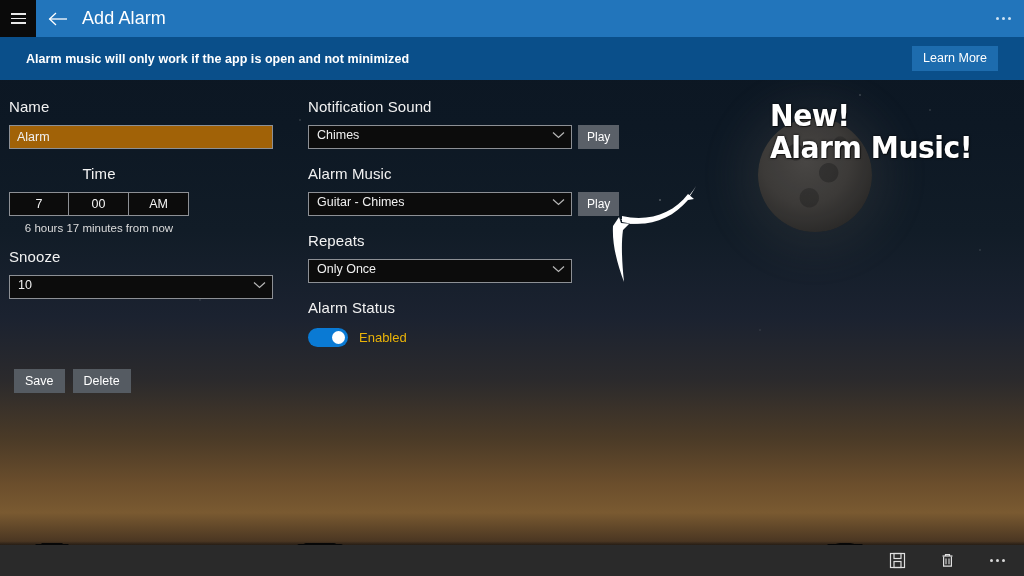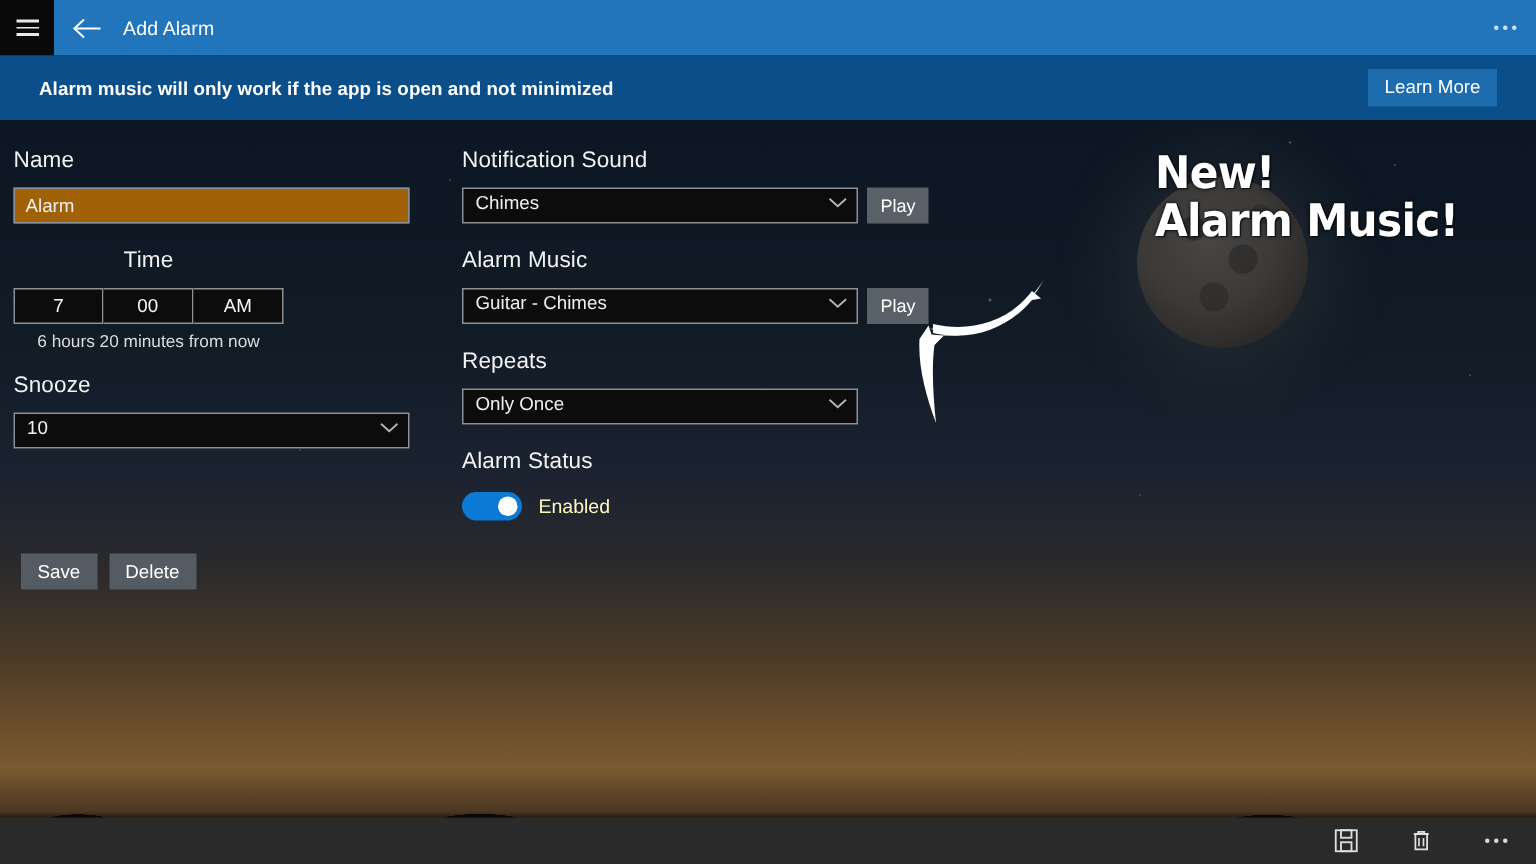--- a/index.html
+++ b/index.html
@@ -120,21 +120,21 @@
     width: 44px;
     height: 37px;
     display: flex;
     align-items: center;
     justify-content: center;
     cursor: pointer;
     flex: 0 0 auto;
   }
   .backbtn svg { display:block; }
   .apptitle {
-    font-size: 13px;
+    font-size: 18px;
     letter-spacing: .1px;
     color: #ffffff;
     margin-left: 2px;
   }
   .tb-spacer { flex: 1 1 auto; }
   .tb-ellipsis {
     width: 42px;
     height: 37px;
     display: flex;
     align-items: center;
@@ -272,21 +272,21 @@
     cursor: pointer;
     flex: 0 0 auto;
   }
   .toggle .knob {
     position: absolute;
     right: 3px; top: 3px;
     width: 13px; height: 13px;
     border-radius: 50%;
     background: #ffffff;
   }
-  .toggle-label { font-size: 13px; color: #fef9c3; }
+  .toggle-label { font-size: 13px; color: #eab308; }
 
   .btnrow { display: flex; gap: 8px; }
   .flatbtn {
     background: #555b62;
     color: #ffffff;
     font-size: 12.5px;
     border: none;
     font-family: inherit;
     padding: 5px 11px;
     cursor: pointer;
@@ -388,21 +388,21 @@
         <div class="textbox" style="width:264px; margin-top:10px;" placeholder="Alarm name">Alarm</div>
       </div>
 
       <div style="position:absolute; left:0; top:85px;text-align:center;">
         <div class="fieldlabel">Time</div>
         <div class="timerow" style="margin-top:10px;">
           <div class="timecell">7</div>
           <div class="timecell">00</div>
           <div class="timecell">AM</div>
         </div>
-        <div class="hint">6 hours 20 minutes from now</div>
+        <div class="hint">6 hours 17 minutes from now</div>
       </div>
 
       <div style="position:absolute; left:0; top:168px;">
         <div class="fieldlabel">Snooze</div>
         <div class="combo" style="width:264px; margin-top:10px;">
           <span class="cval">10</span>
           <span class="chev">
             <svg width="13" height="8" viewBox="0 0 13 8" aria-hidden="true">
               <path d="M1 1.5 L6.5 6.5 L12 1.5" fill="none" stroke="#d5d5d5" stroke-width="1.2"></path>
             </svg>

